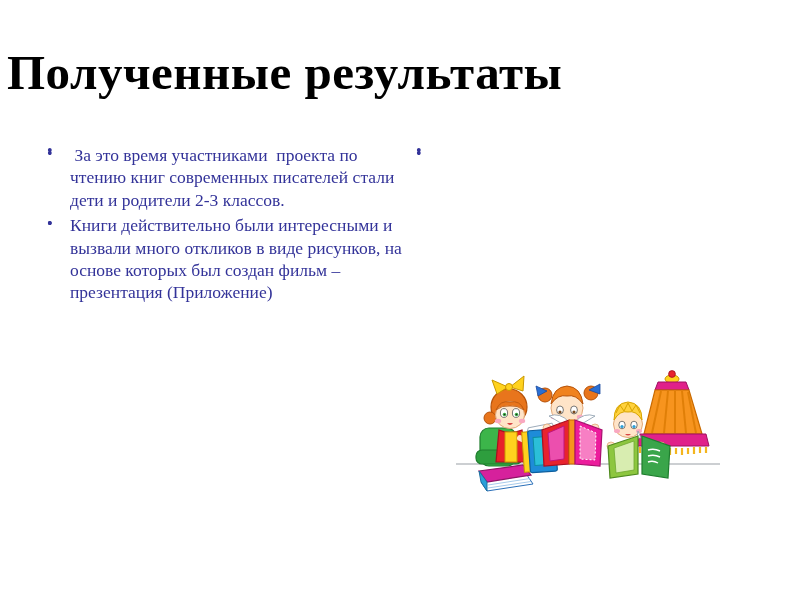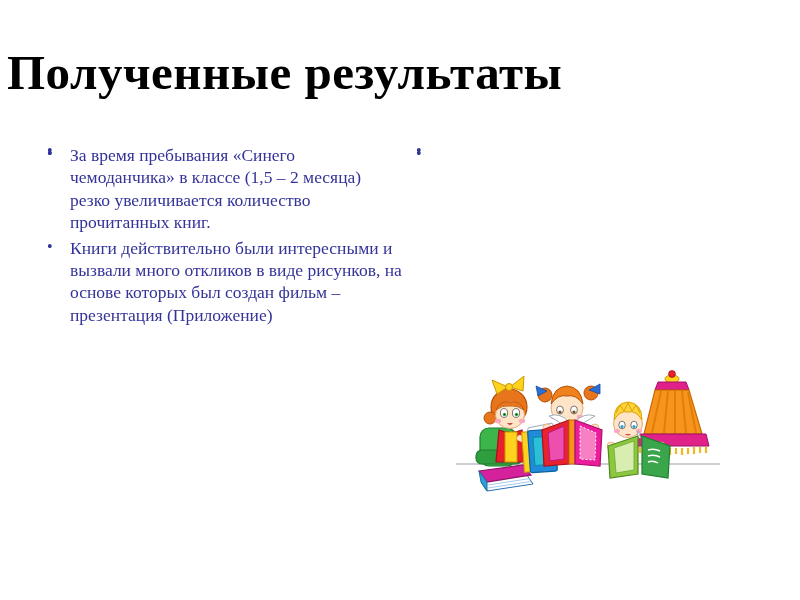--- a/index.html
+++ b/index.html
@@ -32,24 +32,24 @@
 <div class="slide">
 
   <h1 class="slide-title">Полученные результаты</h1>
 
   <div class="column col-left">
     <div class="bullet-item">
       <span class="bullet-marker">•</span>
     </div>
     <div class="bullet-item">
       <span class="bullet-marker">•</span>
+      <span class="bullet-text"> За это время участниками  проекта по чтению книг современных писателей стали дети и родители 2-3 классов.</span>
     </div>
     <div class="bullet-item">
       <span class="bullet-marker">•</span>
-      <span class="bullet-text">За время пребывания «Синего чемоданчика» в классе (1,5 – 2 месяца) резко увеличивается количество прочитанных книг.</span>
     </div>
     <div class="bullet-item">
       <span class="bullet-marker">•</span>
       <span class="bullet-text">Книги действительно были интересными и вызвали много откликов в виде рисунков, на основе которых был создан фильм – презентация (Приложение)</span>
     </div>
   </div>
 
   <div class="column col-right">
     <div class="bullet-item">
       <span class="bullet-marker">•</span>

